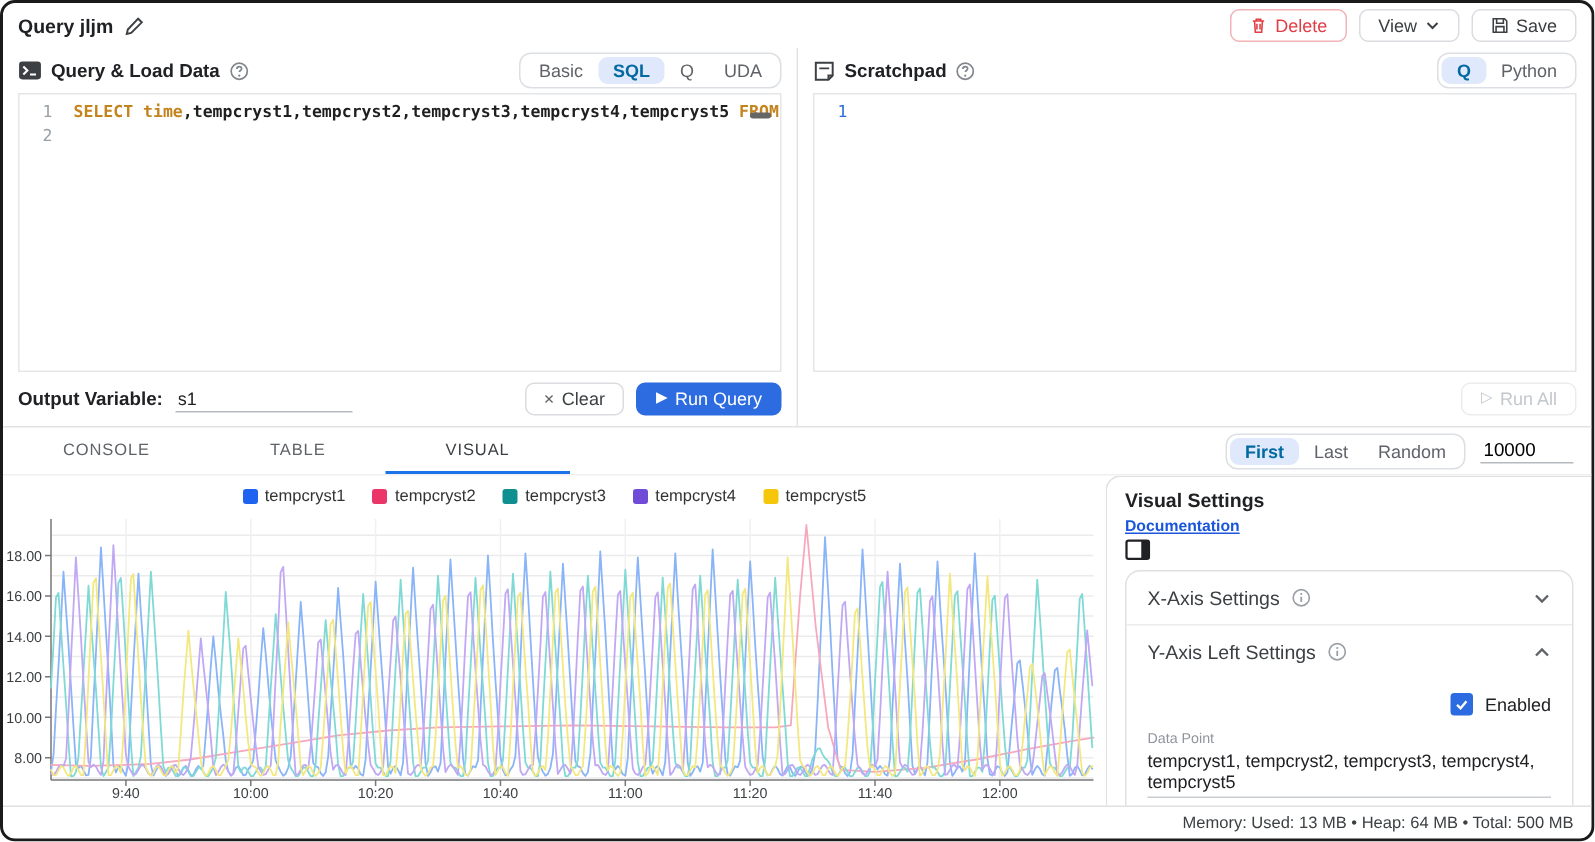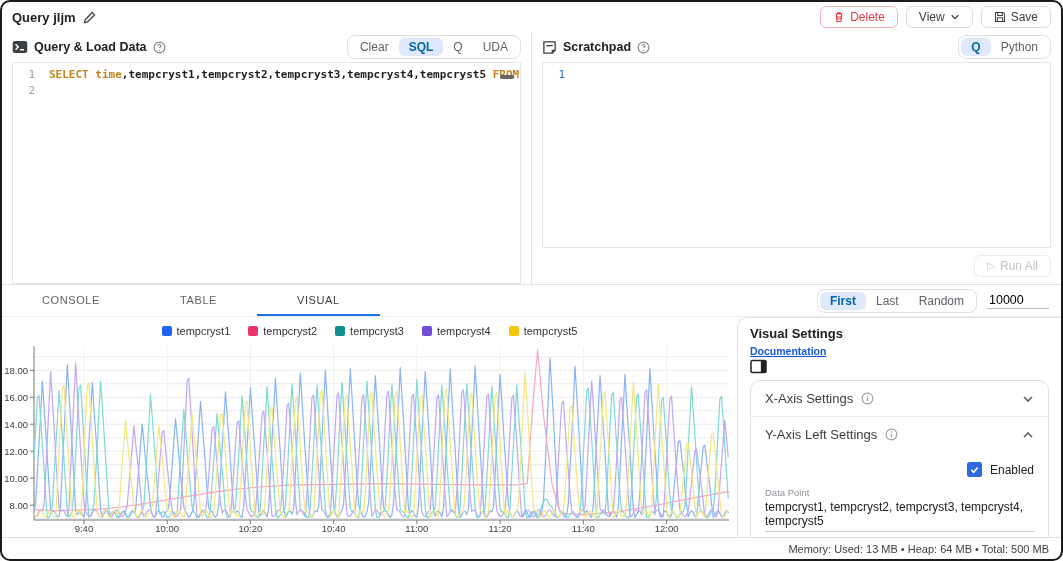--- a/index.html
+++ b/index.html
@@ -142,33 +142,49 @@
           <span>Query &amp; Load Data</span>
           <span>
             <svg class="icon" width="13" height="13" viewBox="0 0 14 14">
                 <circle cx="7" cy="7" r="5.8" fill="none" stroke="#80868b" stroke-width="1.2"></circle>
                 <path d="M5.3 5.4c0-1 .8-1.7 1.7-1.7s1.7.6 1.7 1.5c0 1.2-1.6 1.3-1.6 2.4" fill="none" stroke="#80868b" stroke-width="1.2"></path>
                 <circle cx="7" cy="10.2" r="0.8" fill="#80868b"></circle>
               </svg>
           </span>
         </div>
         <div class="seg">
-          <span class="seg-item">Clear</span>
+          <span class="seg-item">Basic</span>
           <span class="seg-item active">SQL</span>
           <span class="seg-item">Q</span>
           <span class="seg-item">UDA</span>
         </div>
       </div>
       <div class="editor">
         <div class="gutter">
           <div>1</div>
           <div>2</div>
         </div>
         <div class="code" id="sql-line"><span class="tok-kw">SELECT </span><span class="tok-kw">time</span><span class="tok-id">,tempcryst1,tempcryst2,tempcryst3,tempcryst4,tempcryst5 </span><span class="tok-kw">FROM</span><span class="tok-id"> sensors</span></div>
         <div class="scroll-dash"></div>
+      </div>
+      <div class="pane-ftr">
+        <div class="outvar">
+          <span>Output Variable:</span>
+          <input class="uline-input" value="s1" style="">
+        </div>
+        <div class="ftr-right">
+          <button class="btn">
+            <span class="glyph" style="font-size:12px;color:#5f6368;">×</span>
+            <span>Clear</span>
+          </button>
+          <button class="btn btn-primary">
+            <span class="glyph">▶</span>
+            <span>Run Query</span>
+          </button>
+        </div>
       </div>
     </div>
 
     <div class="vdiv"></div>
 
     <div class="pane">
       <div class="pane-hdr">
         <div class="pane-hdr-left">
           <span>
             <svg class="icon" width="15" height="15" viewBox="0 0 16 16">

